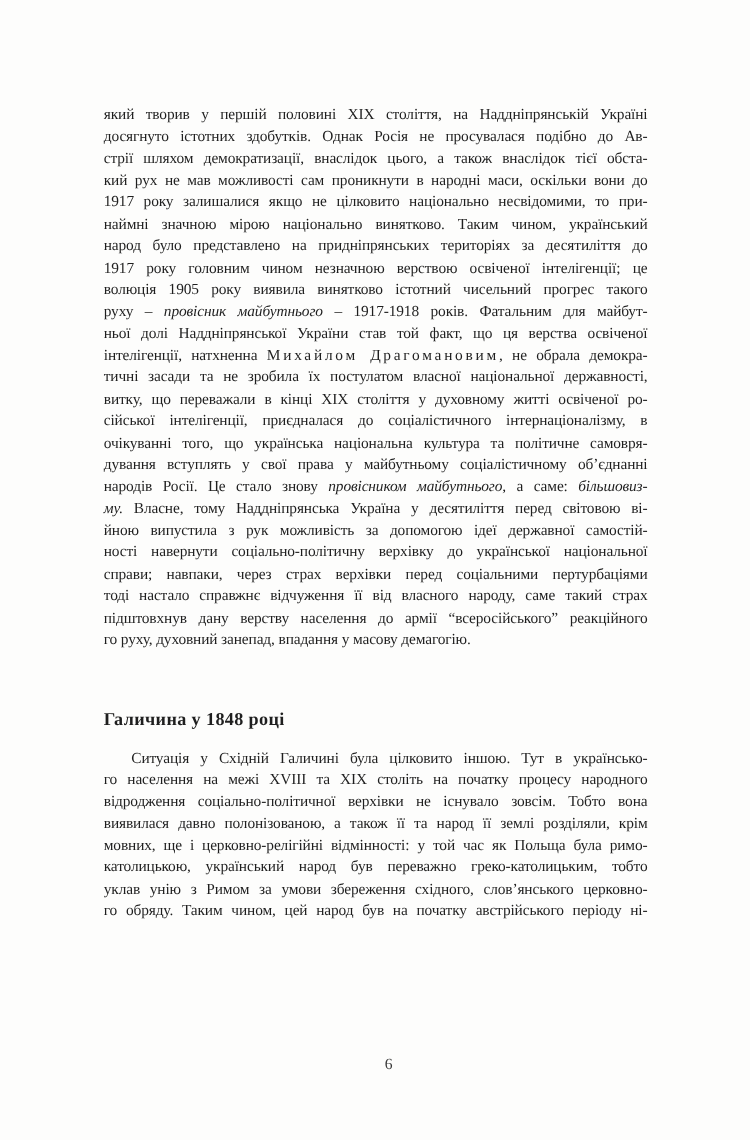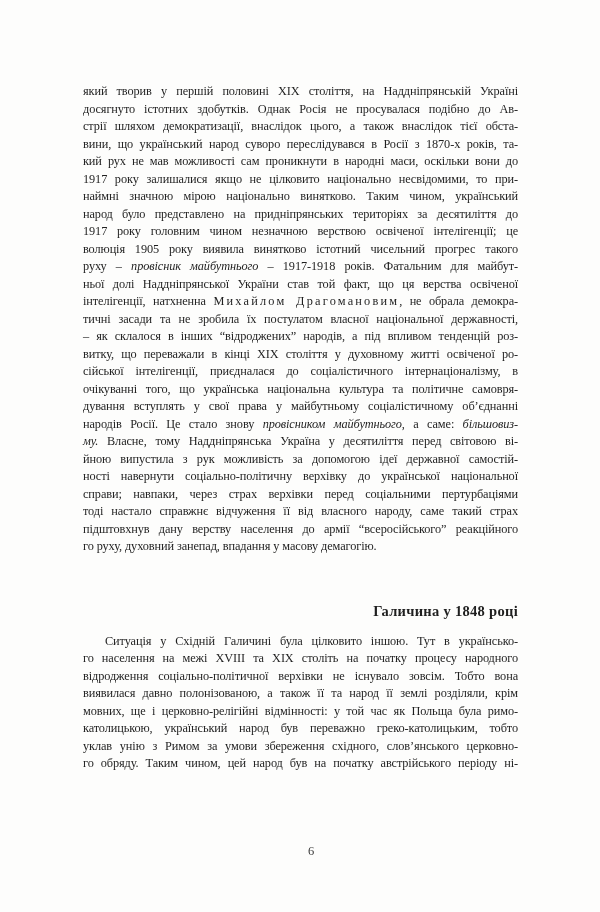--- a/index.html
+++ b/index.html
@@ -29,21 +29,21 @@
   .line.flush{
     text-align:right;
     text-align-last:left;
   }
   .line.indent{
     text-indent:22px;
   }
   em{font-style:italic;}
   .ls{letter-spacing:2.2px;}
   .heading{
-    text-align:right;
+    text-align:left;
     font-weight:bold;
     font-size:14.5px;
     line-height:19px;
     margin:46px 0 12px 0;
     letter-spacing:0.3px;
   }
   .page-number{
     position:absolute;
     left:0;right:0;top:844px;
     text-align:center;
@@ -53,32 +53,30 @@
 </style>
 </head>
 <body>
 
 <div class="page">
   <div class="text-block">
     <div>
         <div class="line">який творив у першій половині XIX століття, на Наддніпрянській Україні</div>
         <div class="line">досягнуто істотних здобутків. Однак Росія не просувалася подібно до Ав-</div>
         <div class="line">стрії шляхом демократизації, внаслідок цього, а також внаслідок тієї обста-</div>
-        <div class="line">вини, що український народ суворо переслідувався в Росії з 1870-х років, та-</div>
         <div class="line">кий рух не мав можливості сам проникнути в народні маси, оскільки вони до</div>
         <div class="line">1917 року залишалися якщо не цілковито національно несвідомими, то при-</div>
         <div class="line">наймні значною мірою національно винятково. Таким чином, український</div>
         <div class="line">народ було представлено на придніпрянських територіях за десятиліття до</div>
         <div class="line">1917 року головним чином незначною верствою освіченої інтелігенції; це</div>
         <div class="line">волюція 1905 року виявила винятково істотний чисельний прогрес такого</div>
         <div class="line">руху – <em>провісник майбутнього</em> – 1917-1918 років. Фатальним для майбут-</div>
         <div class="line">ньої долі Наддніпрянської України став той факт, що ця верства освіченої</div>
         <div class="line">інтелігенції, натхненна <span class="ls">Михайлом Драгомановим</span>, не обрала демокра-</div>
         <div class="line">тичні засади та не зробила їх постулатом власної національної державності,</div>
-        <div class="line">– як склалося в інших “відроджених” народів, а під впливом тенденцій роз-</div>
         <div class="line">витку, що переважали в кінці XIX століття у духовному житті освіченої ро-</div>
         <div class="line">сійської інтелігенції, приєдналася до соціалістичного інтернаціоналізму, в</div>
         <div class="line">очікуванні того, що українська національна культура та політичне самовря-</div>
         <div class="line">дування вступлять у свої права у майбутньому соціалістичному об’єднанні</div>
         <div class="line">народів Росії. Це стало знову <em>провісником майбутнього</em>, а саме: <em>більшовиз-</em></div>
         <div class="line"><em>му.</em> Власне, тому Наддніпрянська Україна у десятиліття перед світовою ві-</div>
         <div class="line">йною випустила з рук можливість за допомогою ідеї державної самостій-</div>
         <div class="line">ності навернути соціально-політичну верхівку до української національної</div>
         <div class="line">справи; навпаки, через страх верхівки перед соціальними пертурбаціями</div>
         <div class="line">тоді настало справжнє відчуження її від власного народу, саме такий страх</div>

